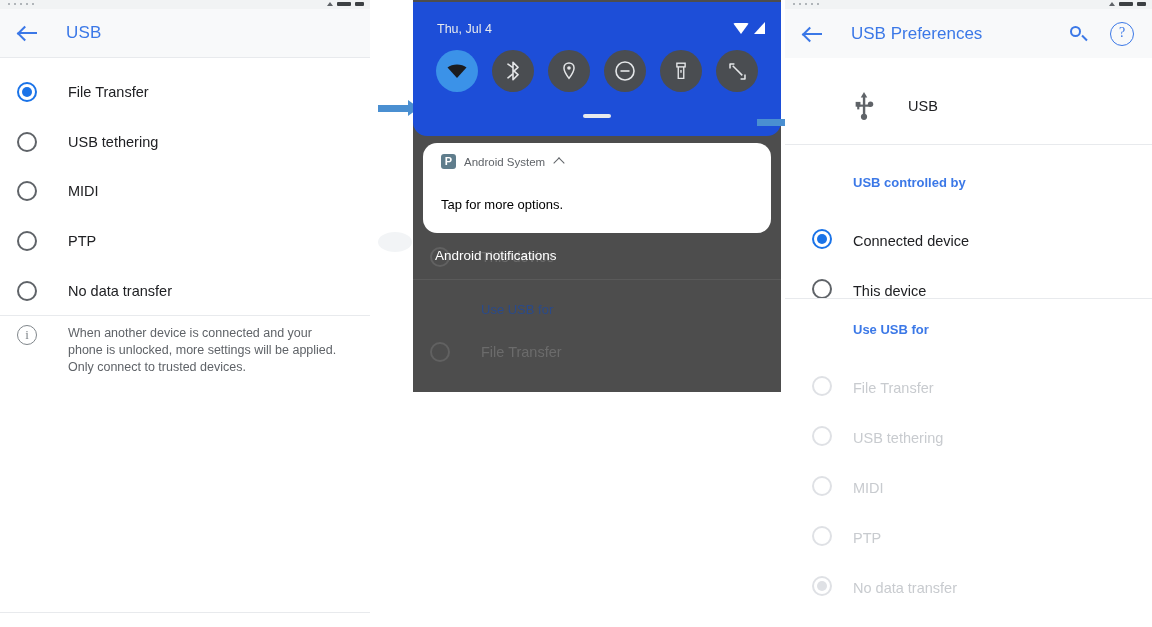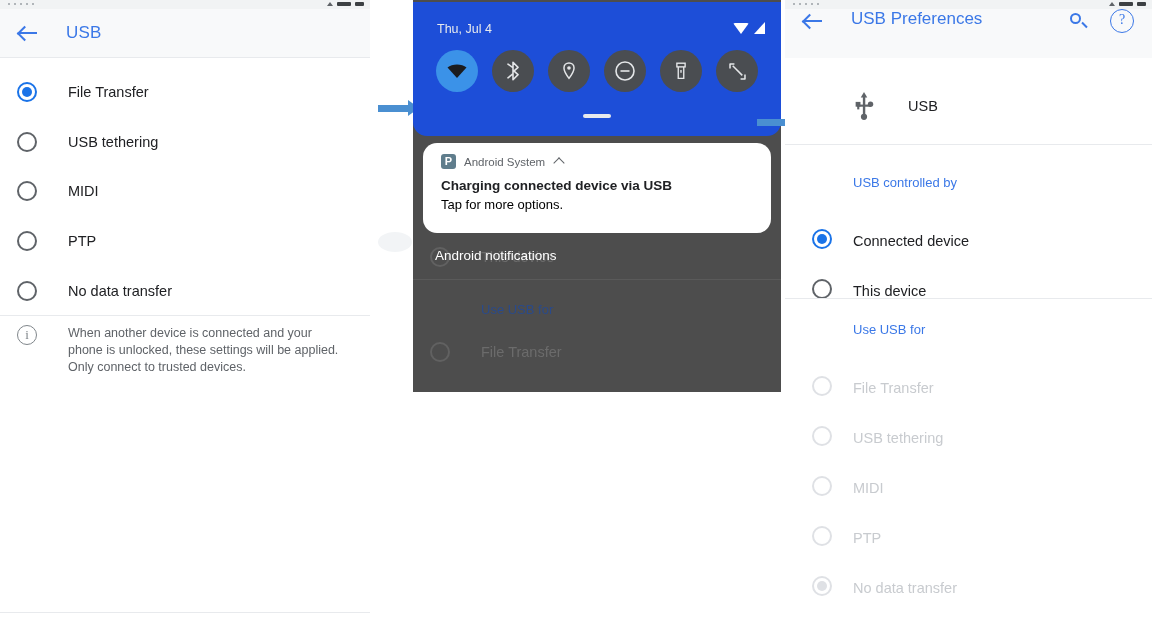--- a/index.html
+++ b/index.html
@@ -375,20 +375,21 @@
     left: 0; top: 0;
     width: 367px; height: 9px;
     background: #f1f3f4;
   }
   #p3-appbar {
     position: absolute;
     left: 0; top: 9px;
     width: 367px; height: 49px;
     background: #f8f9fa;
     display: flex;
+    align-items: center;
   }
   #p3-title {
     margin-left: 26px;
     font-size: 17px;
     color: #3b78e7;
     font-weight: 500;
     flex: 1 1 auto;
   }
   .search-icon {
     width: 24px; height: 24px;
@@ -443,21 +444,21 @@
     position: absolute;
     left: 0; top: 144px;
     width: 367px; height: 1px;
     background: #e8eaed;
   }
 
   .p3-heading {
     position: absolute;
     left: 68px;
     font-size: 13px;
-    font-weight: 400;
+    font-weight: 700;
     color: #3b78e7;
   }
   #p3-div2 {
     position: absolute;
     left: 0; top: 298px;
     width: 367px; height: 1px;
     background: #e8eaed;
   }
   .p3-row {
     position: absolute;
@@ -544,21 +545,21 @@
   </div>
   <div class="radio-row" style="top:266px">
     <span class="radio"></span>
     <span class="radio-label">No data transfer</span>
   </div>
 
   <div id="p1-divider"></div>
 
   <div id="p1-info">
     <span class="info-icon">i</span>
-    <span id="p1-info-text">When another device is connected and your phone is unlocked, these settings will be applied. Only connect to trusted devices.</span>
+    <span id="p1-info-text">When another device is connected and your phone is unlocked, more settings will be applied. Only connect to trusted devices.</span>
   </div>
 
   <div id="p1-bottomline"></div>
 </div>
 
 <div class="arrow" id="arrow1">
   <span class="shaft"></span>
   <span class="head"></span>
 </div>
 
@@ -629,21 +630,20 @@
 
     <div id="p2-handle"></div>
   </div>
 
   <div id="p2-notif">
     <div id="p2-notif-head">
       <span class="psym">P</span>
       <span id="p2-notif-app">Android System</span>
       <span class="chev-up"></span>
     </div>
-    <div id="p2-notif-title">Charging connected device via USB</div>
     <div id="p2-notif-sub">Tap for more options.</div>
   </div>
 
   <div id="p2-manage">Android notifications</div>
 </div>
 
 <div class="arrow" id="arrow2">
   <span class="shaft"></span>
   <span class="head"></span>
 </div>

